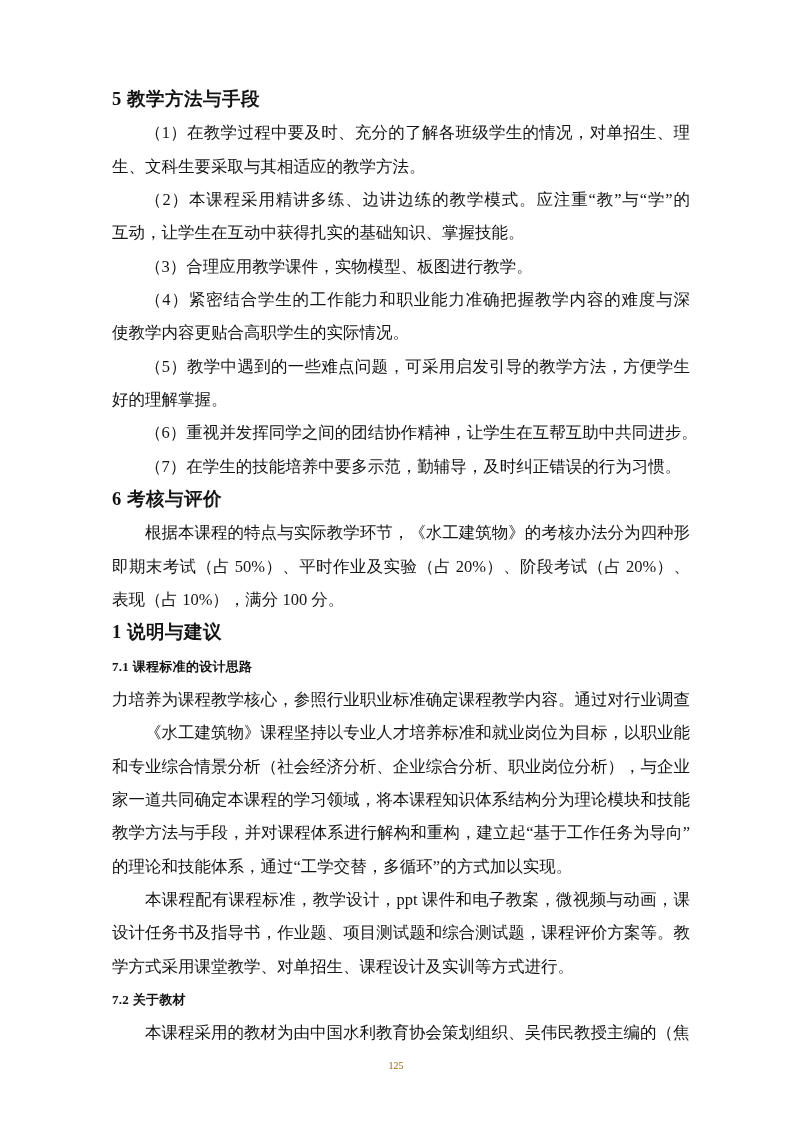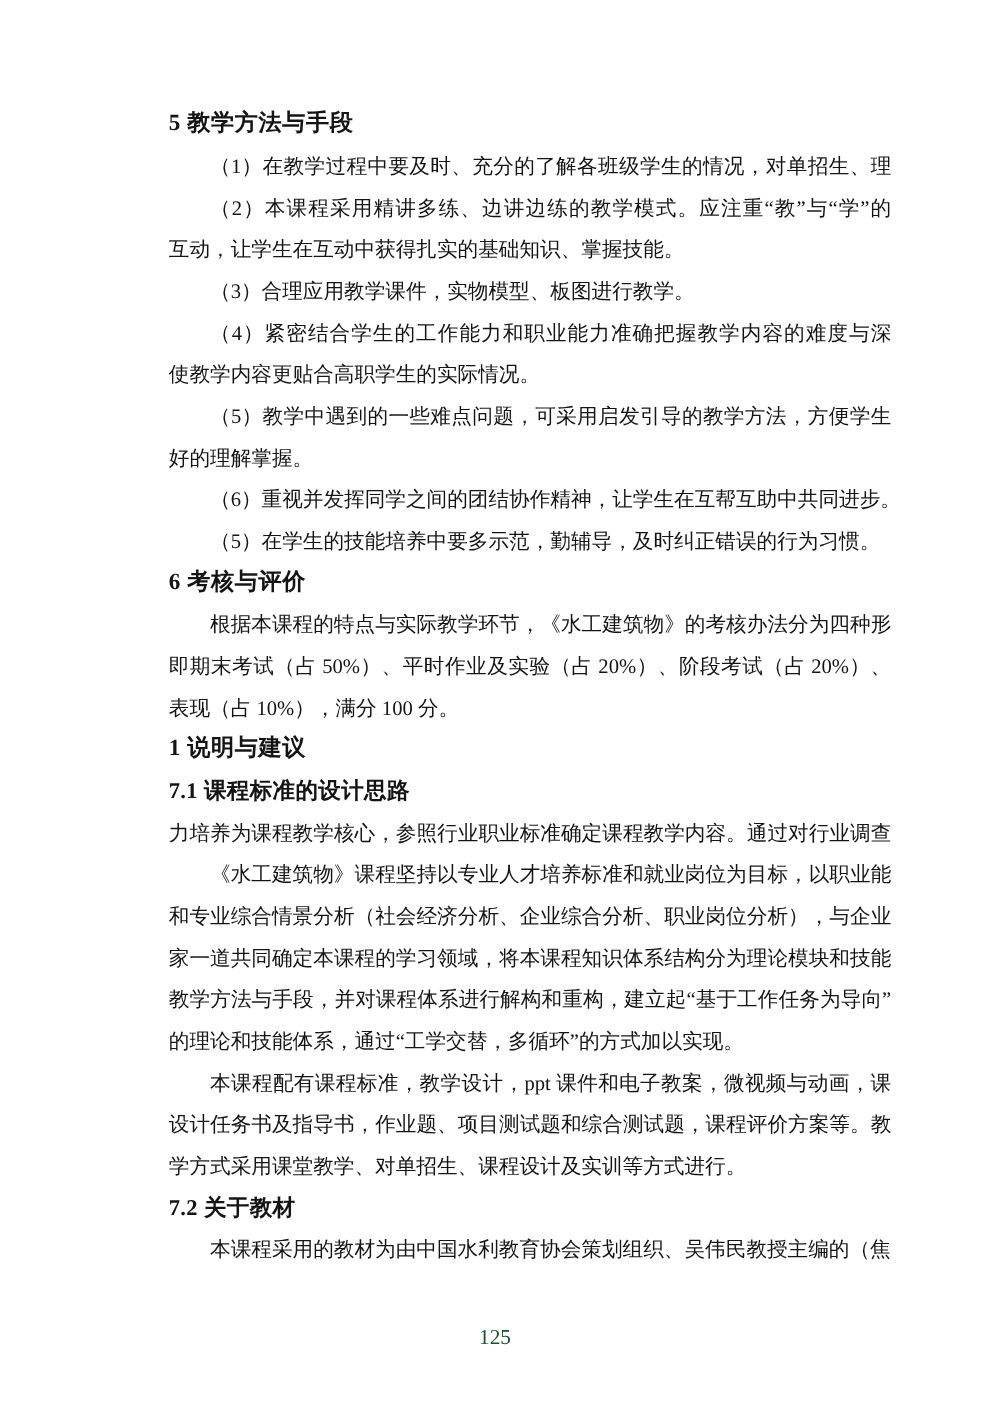--- a/index.html
+++ b/index.html
@@ -14,73 +14,73 @@
     background: #ffffff;
     overflow: hidden;
     font-family: "Liberation Serif", serif;
     color: #141414;
   }
   .content {
     position: absolute;
     left: 112px;
     top: 83px;
     width: 578px;
-    margin-left: 23px;
   }
   .row {
     font-size: 16.5px;
     line-height: 33.34px;
     height: 33.34px;
     white-space: nowrap;
     text-align: left;
   }
   .h1 {
     font-size: 18.5px;
     font-weight: bold;
     letter-spacing: 0.5px;
   }
   .h2 {
-    font-size: 18px;
+    font-size: 13px;
     font-weight: bold;
     letter-spacing: 0.3px;
   }
   .ind { text-indent: 33px; }
   .just {
     white-space: normal;
     text-align: justify;
     text-align-last: justify;
     overflow: hidden;
   }
   .footer {
     position: absolute;
     left: 0;
     top: 1060px;
     width: 792px;
     text-align: center;
-    font-size: 17px;
-    color: #14532d;
+    font-size: 10px;
+    color: #a16207;
     font-family: "Liberation Serif", serif;
   }
 </style>
 </head>
 <body>
 
 <div class="page">
   <div class="content">
     <div class="row h1">5 教学方法与手段</div>
     <div class="row ind just">（1）在教学过程中要及时、充分的了解各班级学生的情况，对单招生、理科</div>
+    <div class="row">生、文科生要采取与其相适应的教学方法。</div>
     <div class="row ind just">（2）本课程采用精讲多练、边讲边练的教学模式。应注重“教”与“学”的</div>
     <div class="row">互动，让学生在互动中获得扎实的基础知识、掌握技能。</div>
     <div class="row ind">（3）合理应用教学课件，实物模型、板图进行教学。</div>
     <div class="row ind just">（4）紧密结合学生的工作能力和职业能力准确把握教学内容的难度与深度，</div>
     <div class="row">使教学内容更贴合高职学生的实际情况。</div>
     <div class="row ind just">（5）教学中遇到的一些难点问题，可采用启发引导的教学方法，方便学生更</div>
     <div class="row">好的理解掌握。</div>
     <div class="row ind">（6）重视并发挥同学之间的团结协作精神，让学生在互帮互助中共同进步。</div>
-    <div class="row ind">（5）在学生的技能培养中要多示范，勤辅导，及时纠正错误的行为习惯。</div>
+    <div class="row ind">（7）在学生的技能培养中要多示范，勤辅导，及时纠正错误的行为习惯。</div>
     <div class="row h1">6 考核与评价</div>
     <div class="row ind just">根据本课程的特点与实际教学环节，《水工建筑物》的考核办法分为四种形式，</div>
     <div class="row just">即期末考试（占 50%）、平时作业及实验（占 20%）、阶段考试（占 20%）、综合</div>
     <div class="row">表现（占 10%），满分 100 分。</div>
     <div class="row h1">1 说明与建议</div>
     <div class="row h2">7.1 课程标准的设计思路</div>
     <div class="row just">力培养为课程教学核心，参照行业职业标准确定课程教学内容。通过对行业调查</div>
     <div class="row ind just">《水工建筑物》课程坚持以专业人才培养标准和就业岗位为目标，以职业能</div>
     <div class="row just">和专业综合情景分析（社会经济分析、企业综合分析、职业岗位分析），与企业专</div>
     <div class="row just">家一道共同确定本课程的学习领域，将本课程知识体系结构分为理论模块和技能</div>

